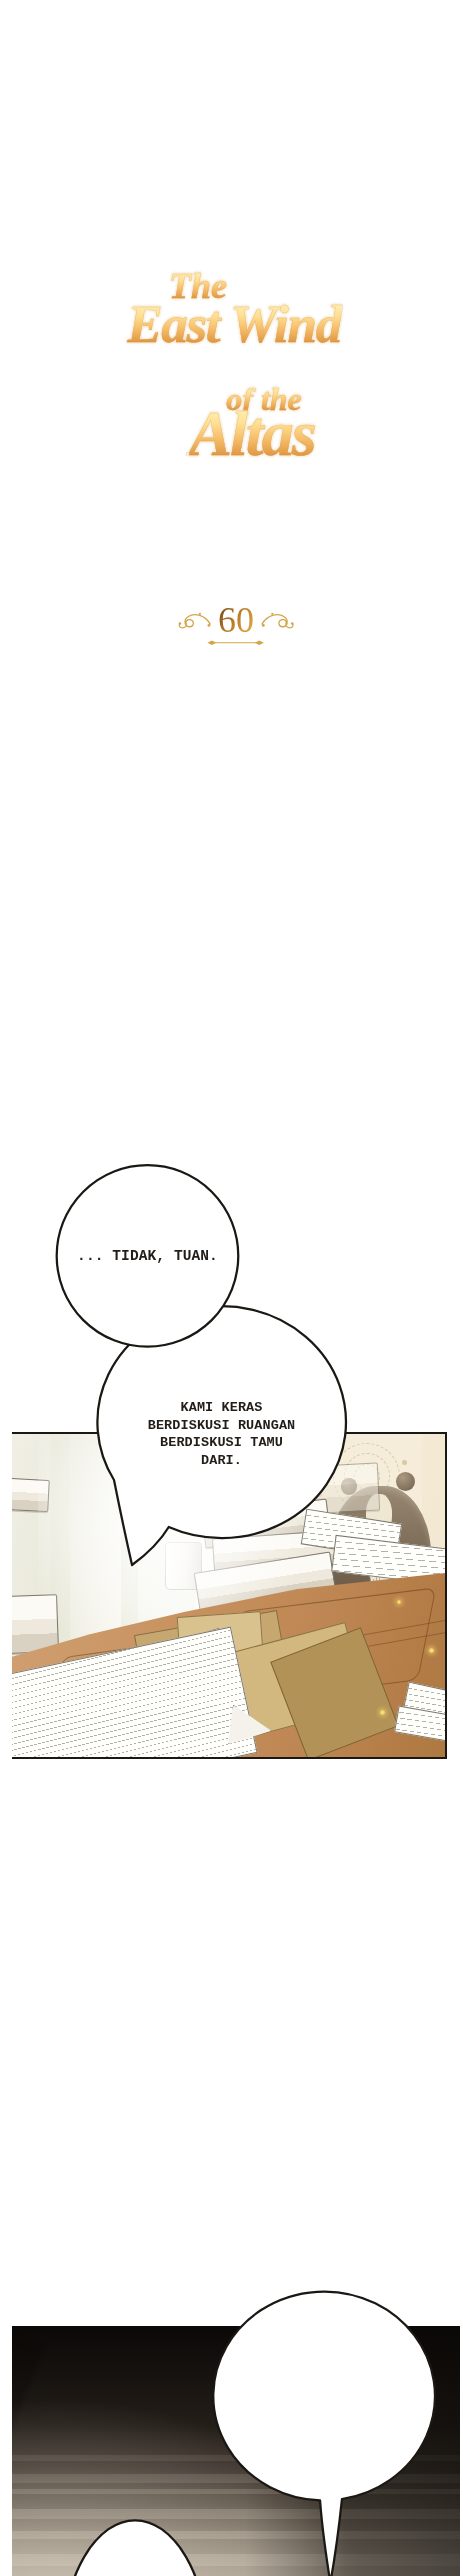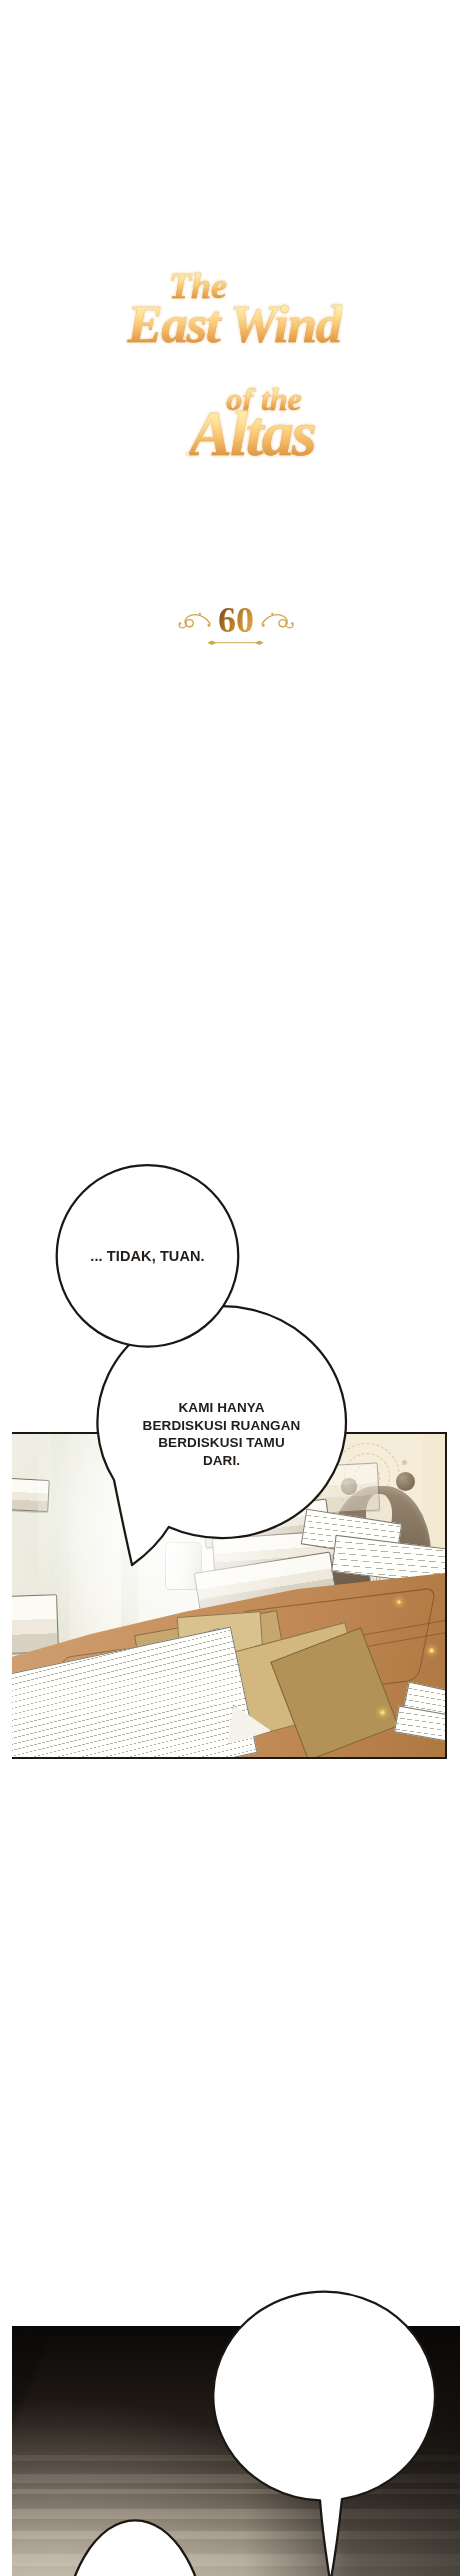--- a/index.html
+++ b/index.html
@@ -21,30 +21,30 @@
     filter:drop-shadow(0 0 1px rgba(252,243,218,.95)) drop-shadow(0 0.6px 1.3px rgba(214,158,84,.45));
   }
   .t-the{left:186px;top:256px;font-size:36px;}
   .t-eastwind{left:222px;top:286px;font-size:53px;letter-spacing:-1.3px;}
   .t-ofthe{left:252px;top:371px;font-size:32px;}
   .t-altas{left:240px;top:390px;font-size:64px;letter-spacing:-1.9px;}
   
   .chapter-block{position:absolute;left:50%;top:590px;transform:translateX(-50%);text-align:center;}
   .chapter-row{display:flex;align-items:center;justify-content:center;gap:6.4px;}
   .chapter-number{
-    font-family:"Liberation Serif", serif;font-weight:bold;font-size:36px;line-height:1;
+    font-family:"Liberation Serif", serif;font-weight:normal;font-size:36px;line-height:1;
     color:var(--chapter-number-brown);
     background:linear-gradient(125deg,#7e4c1d 10%,#b87c28 48%,#e2a847 90%);
     -webkit-background-clip:text;background-clip:text;-webkit-text-fill-color:transparent;
   }
   .chapter-divider{margin-top:1.3px;}
   
   .bubble-text{
     position:absolute;text-align:center;color:var(--text-ink);
-    font-family:Liberation Sans, sans-serif;font-weight:bold;
+    font-family:Liberation Mono, monospace;font-weight:bold;
     letter-spacing:0.1px;z-index:30;
   }
   .bt-1{left:52px;top:1235px;width:167px;font-size:14.5px;line-height:1.25;}
   .bt-2{left:113px;top:1387px;width:193px;font-size:13.5px;line-height:1.3;}
   .bt-3{left:227px;top:2356px;width:187px;font-size:13.5px;line-height:1.33;}
   .bubble-svg{position:absolute;z-index:20;}
   .bsvg-1{left:26px;top:1146px;}
   .bsvg-2{left:0px;top:2273px;}
   
   .scene-desk{
@@ -199,21 +199,21 @@
   </div>
 
   <svg class="bubble-svg bsvg-1" width="322" height="425" viewBox="40 1780 500 660">
     <path d="M158 2280 A193 180 0 1 1 243 2353 C228 2378 208 2396 186 2412 C176 2368 166 2320 158 2280 Z" fill="var(--bubble-fill)" stroke="var(--ink)" stroke-width="3.5" stroke-linejoin="round"></path>
     <circle cx="210" cy="1932" r="141" fill="var(--bubble-fill)" stroke="var(--ink)" stroke-width="3.5"></circle>
   </svg>
   <div class="bubble-text bt-1">
     <div class="line">... TIDAK, TUAN.</div>
   </div>
   <div class="bubble-text bt-2">
-    <div class="line">KAMI HANYA</div>
+    <div class="line">KAMI KERAS</div>
     <div class="line">BERDISKUSI RUANGAN</div>
     <div class="line">BERDISKUSI TAMU</div>
     <div class="line">DARI.</div>
   </div>
 
   <div class="scene-dark">
     <div class="s2-beam"></div>
     <div class="s2-stripe" style="top:128px;height:6.4px;background:rgba(216,206,190,.10);"></div>
     <div class="s2-stripe" style="top:147px;height:9px;background:rgba(222,212,196,.14);"></div>
     <div class="s2-stripe" style="top:162px;height:5.2px;background:rgba(228,218,202,.18);"></div>

